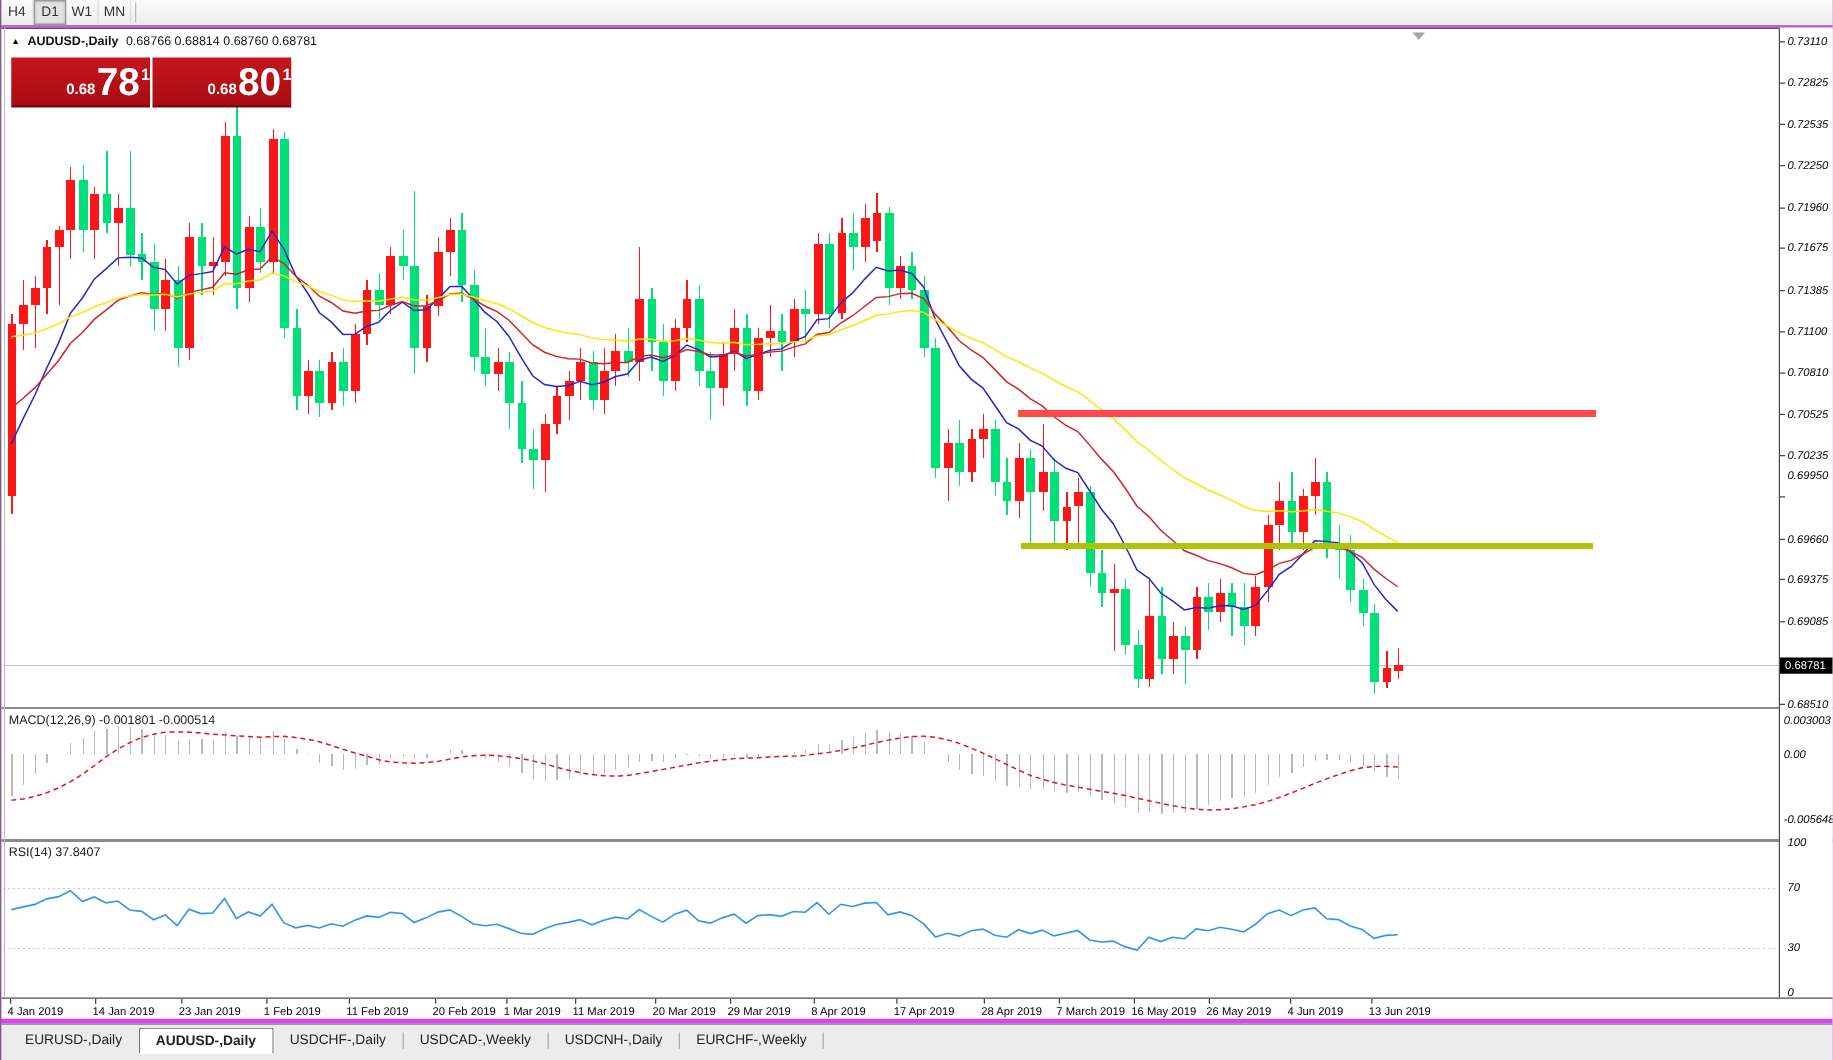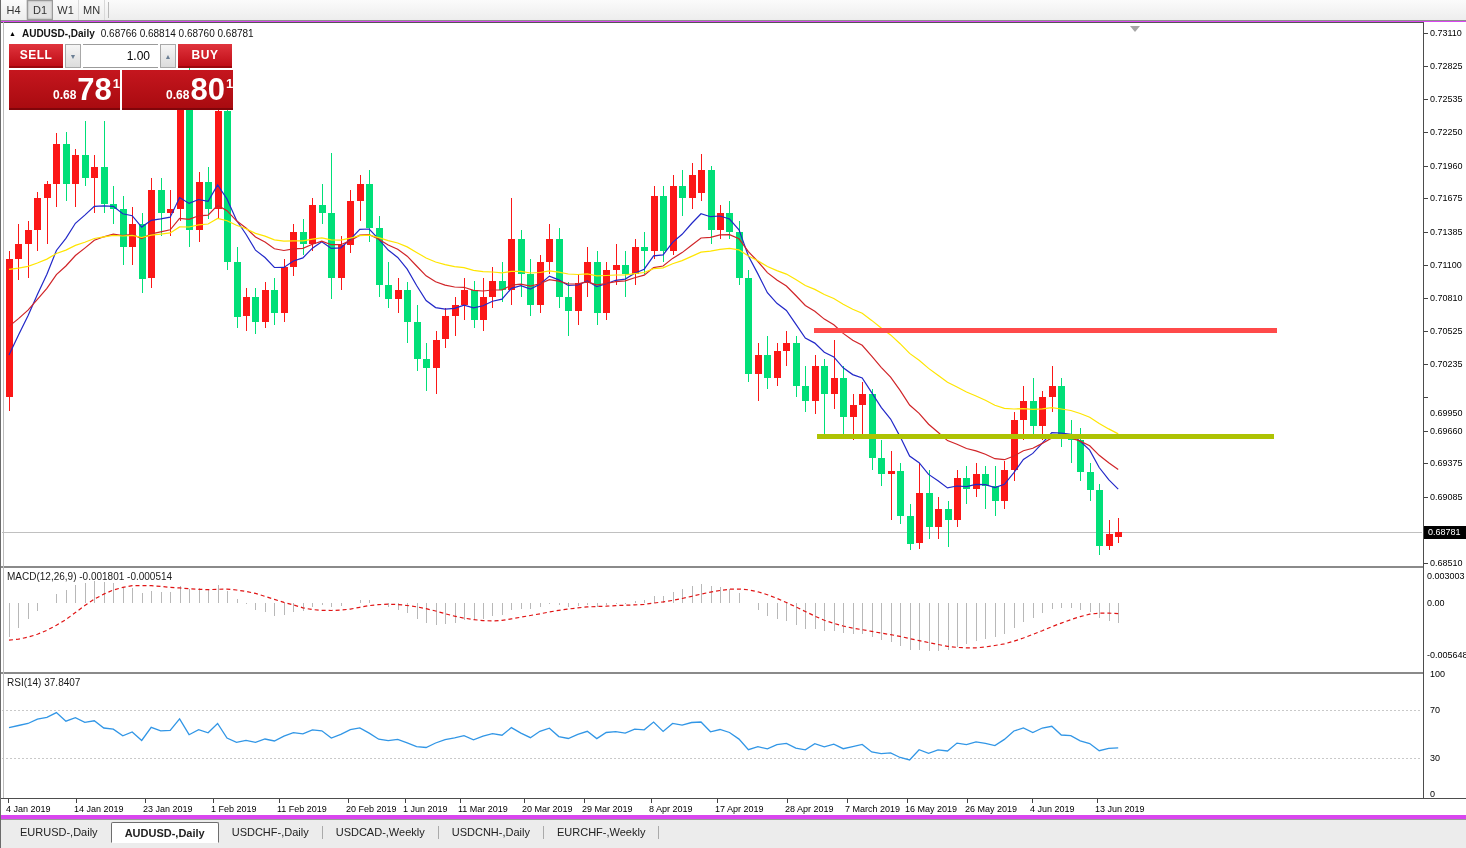--- a/index.html
+++ b/index.html
@@ -39,21 +39,21 @@
   .tp-price .base { font-size:12px; font-weight:bold; margin-bottom:3px;padding-left:44px; }
   .tp-price .big  { font-size:31px; font-weight:bold; line-height:30px; margin:0 1px; }
   .tp-price .sup  { font-size:13px; font-weight:bold; margin-bottom:14px; }
   
   .shift-marker { position:absolute; left:1129px; top:26px; width:0; height:0; z-index:5;
                   border-left:5px solid transparent; border-right:5px solid transparent;
                   border-top:6px solid #a6a6a6; }
   
   .price-axis { position:absolute; left:1422px; top:22px; width:44px; height:776px; background:#fff;
                 border-left:1px solid #4d4d4d; z-index:8; }
-  .pa-label { position:absolute; left:6px; font-size:9px; color:#000; white-space:nowrap; }
+  .pa-label { position:absolute; left:6px; font-size:9px; color:#000; white-space:nowrap;font-style:italic; }
   .pa-tick  { position:absolute; left:0; width:4px; height:1px; background:#444; }
   .pa-current { position:absolute; left:0; width:44px; height:13px; background:#000; color:#fff;
                 font-size:9px; line-height:13px; padding-left:4px; }
   .time-axis { position:absolute; left:0; top:798px; width:1466px; height:17px; background:#fff;
                border-top:1px solid #4d4d4d; z-index:8; }
   .ta-label { position:absolute; top:5px; font-size:9px; color:#000; white-space:nowrap; }
   .ta-tick  { position:absolute; top:0; width:1px; height:4px; background:#444; }
   
   .ind-label { position:absolute; left:6px; font-size:10px; color:#1a1a1a; z-index:6; white-space:nowrap; }
   
@@ -467,27 +467,20 @@
       <line x1="2.5" y1="22" x2="2.5" y2="798" stroke="#bdbdbd" stroke-width="1"></line>
     </svg>
 
   <div class="symbol-header">
     <span class="tri">▲</span>
     <span class="sym">AUDUSD-,Daily</span>
     <span class="ohlc">0.68766 0.68814 0.68760 0.68781</span>
   </div>
 
   <div class="trade-panel">
-    <div class="tp-row1">
-      <div class="tp-btn">SELL</div>
-      <div class="tp-spin">▼</div>
-      <input class="tp-vol" value="1.00" style="">
-      <div class="tp-spin">▲</div>
-      <div class="tp-btn">BUY</div>
-    </div>
     <div class="tp-row2">
       <div class="tp-price">
         <span class="base">0.68</span>
           <span class="big">78</span>
           <span class="sup">1</span>
       </div>
       <div class="tp-price">
         <span class="base">0.68</span>
           <span class="big">80</span>
           <span class="sup">1</span>
@@ -517,21 +510,21 @@
       <div class="pa-label" style="top: 204.75px;">0.71385</div>
       <div class="pa-tick" style="top: 242.587px;"></div>
       <div class="pa-label" style="top: 237.587px;">0.71100</div>
       <div class="pa-tick" style="top: 276px;"></div>
       <div class="pa-label" style="top: 271px;">0.70810</div>
       <div class="pa-tick" style="top: 308.837px;"></div>
       <div class="pa-label" style="top: 303.837px;">0.70525</div>
       <div class="pa-tick" style="top: 342.25px;"></div>
       <div class="pa-label" style="top: 337.25px;">0.70235</div>
       <div class="pa-tick" style="top: 375.087px;"></div>
-      <div class="pa-label" style="top: 386px;">0.69950</div>
+      <div class="pa-label" style="top: 353px;">0.69950</div>
       <div class="pa-tick" style="top: 408.5px;"></div>
       <div class="pa-label" style="top: 403.5px;">0.69660</div>
       <div class="pa-tick" style="top: 441.337px;"></div>
       <div class="pa-label" style="top: 436.337px;">0.69375</div>
       <div class="pa-tick" style="top: 474.75px;"></div>
       <div class="pa-label" style="top: 469.75px;">0.69085</div>
       <div class="pa-tick" style="top: 541px;"></div>
       <div class="pa-label" style="top: 536px;">0.68510</div>
       <div class="pa-current" style="top: 503.776px;">0.68781</div>
       <div class="pa-label" style="top: 549px; left: 3px;">0.003003</div>
@@ -549,21 +542,21 @@
       <div class="ta-label" style="left: 73px;">14 Jan 2019</div>
       <div class="ta-tick" style="left: 144px;"></div>
       <div class="ta-label" style="left: 142px;">23 Jan 2019</div>
       <div class="ta-tick" style="left: 212px;"></div>
       <div class="ta-label" style="left: 210px;">1 Feb 2019</div>
       <div class="ta-tick" style="left: 278px;"></div>
       <div class="ta-label" style="left: 276px;">11 Feb 2019</div>
       <div class="ta-tick" style="left: 347px;"></div>
       <div class="ta-label" style="left: 345px;">20 Feb 2019</div>
       <div class="ta-tick" style="left: 404px;"></div>
-      <div class="ta-label" style="left: 402px;">1 Jun 2019</div>
+      <div class="ta-label" style="left: 402px;">1 Mar 2019</div>
       <div class="ta-tick" style="left: 459px;"></div>
       <div class="ta-label" style="left: 457px;">11 Mar 2019</div>
       <div class="ta-tick" style="left: 523px;"></div>
       <div class="ta-label" style="left: 521px;">20 Mar 2019</div>
       <div class="ta-tick" style="left: 583px;"></div>
       <div class="ta-label" style="left: 581px;">29 Mar 2019</div>
       <div class="ta-tick" style="left: 650px;"></div>
       <div class="ta-label" style="left: 648px;">8 Apr 2019</div>
       <div class="ta-tick" style="left: 716px;"></div>
       <div class="ta-label" style="left: 714px;">17 Apr 2019</div>

